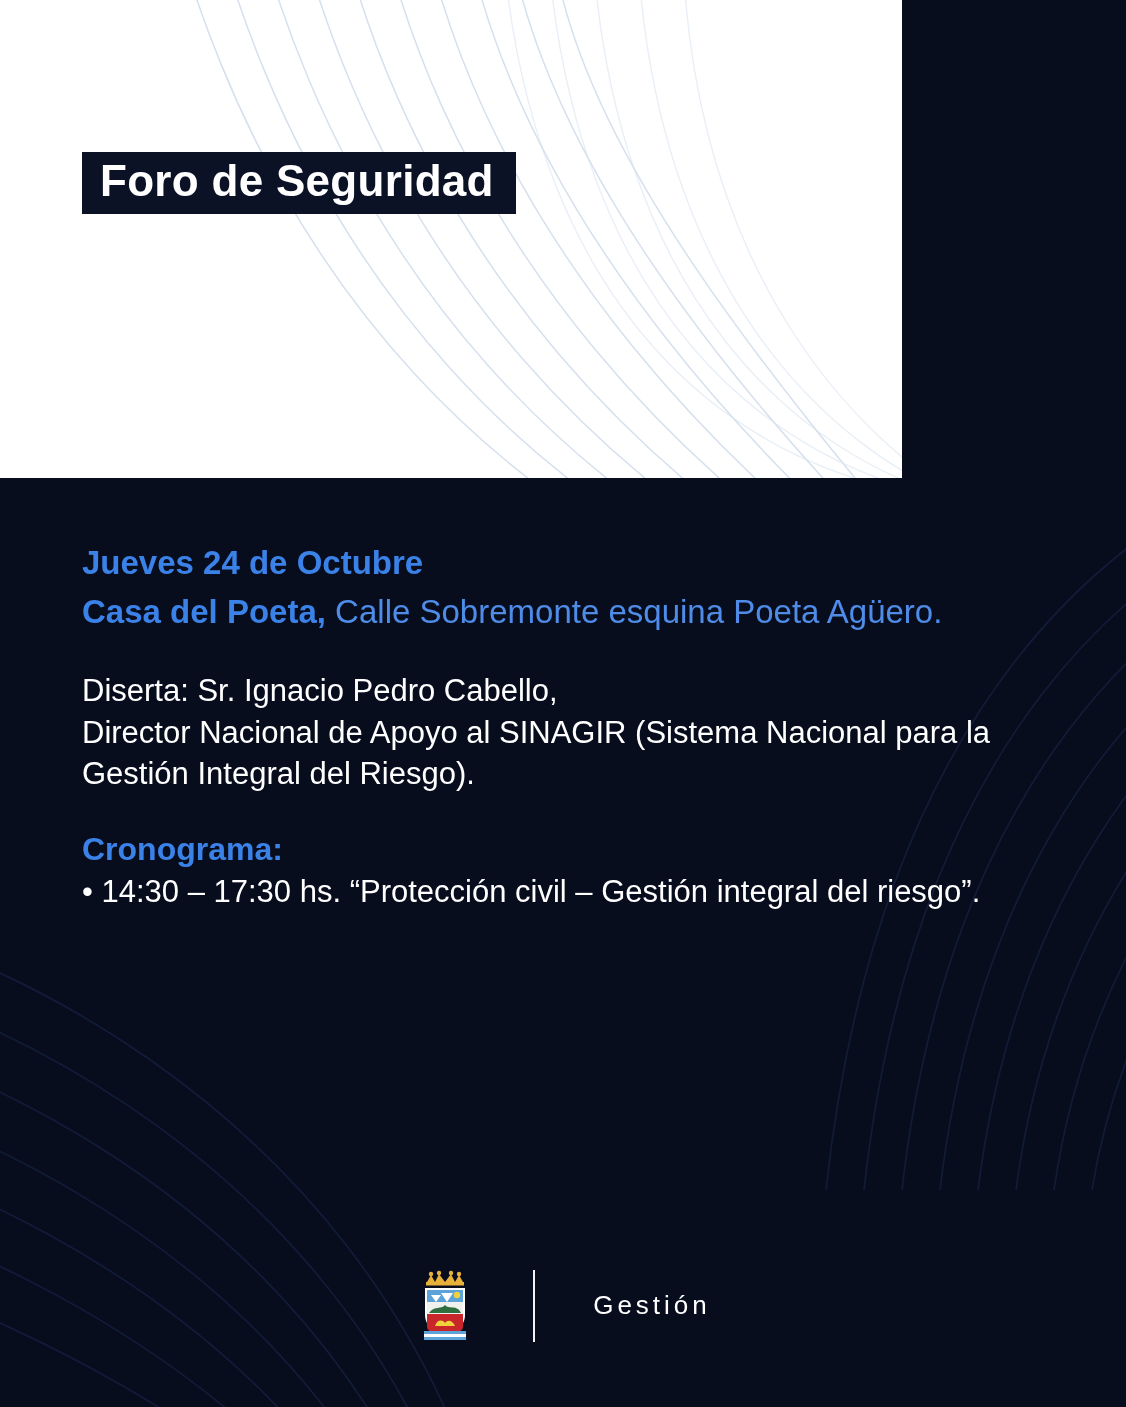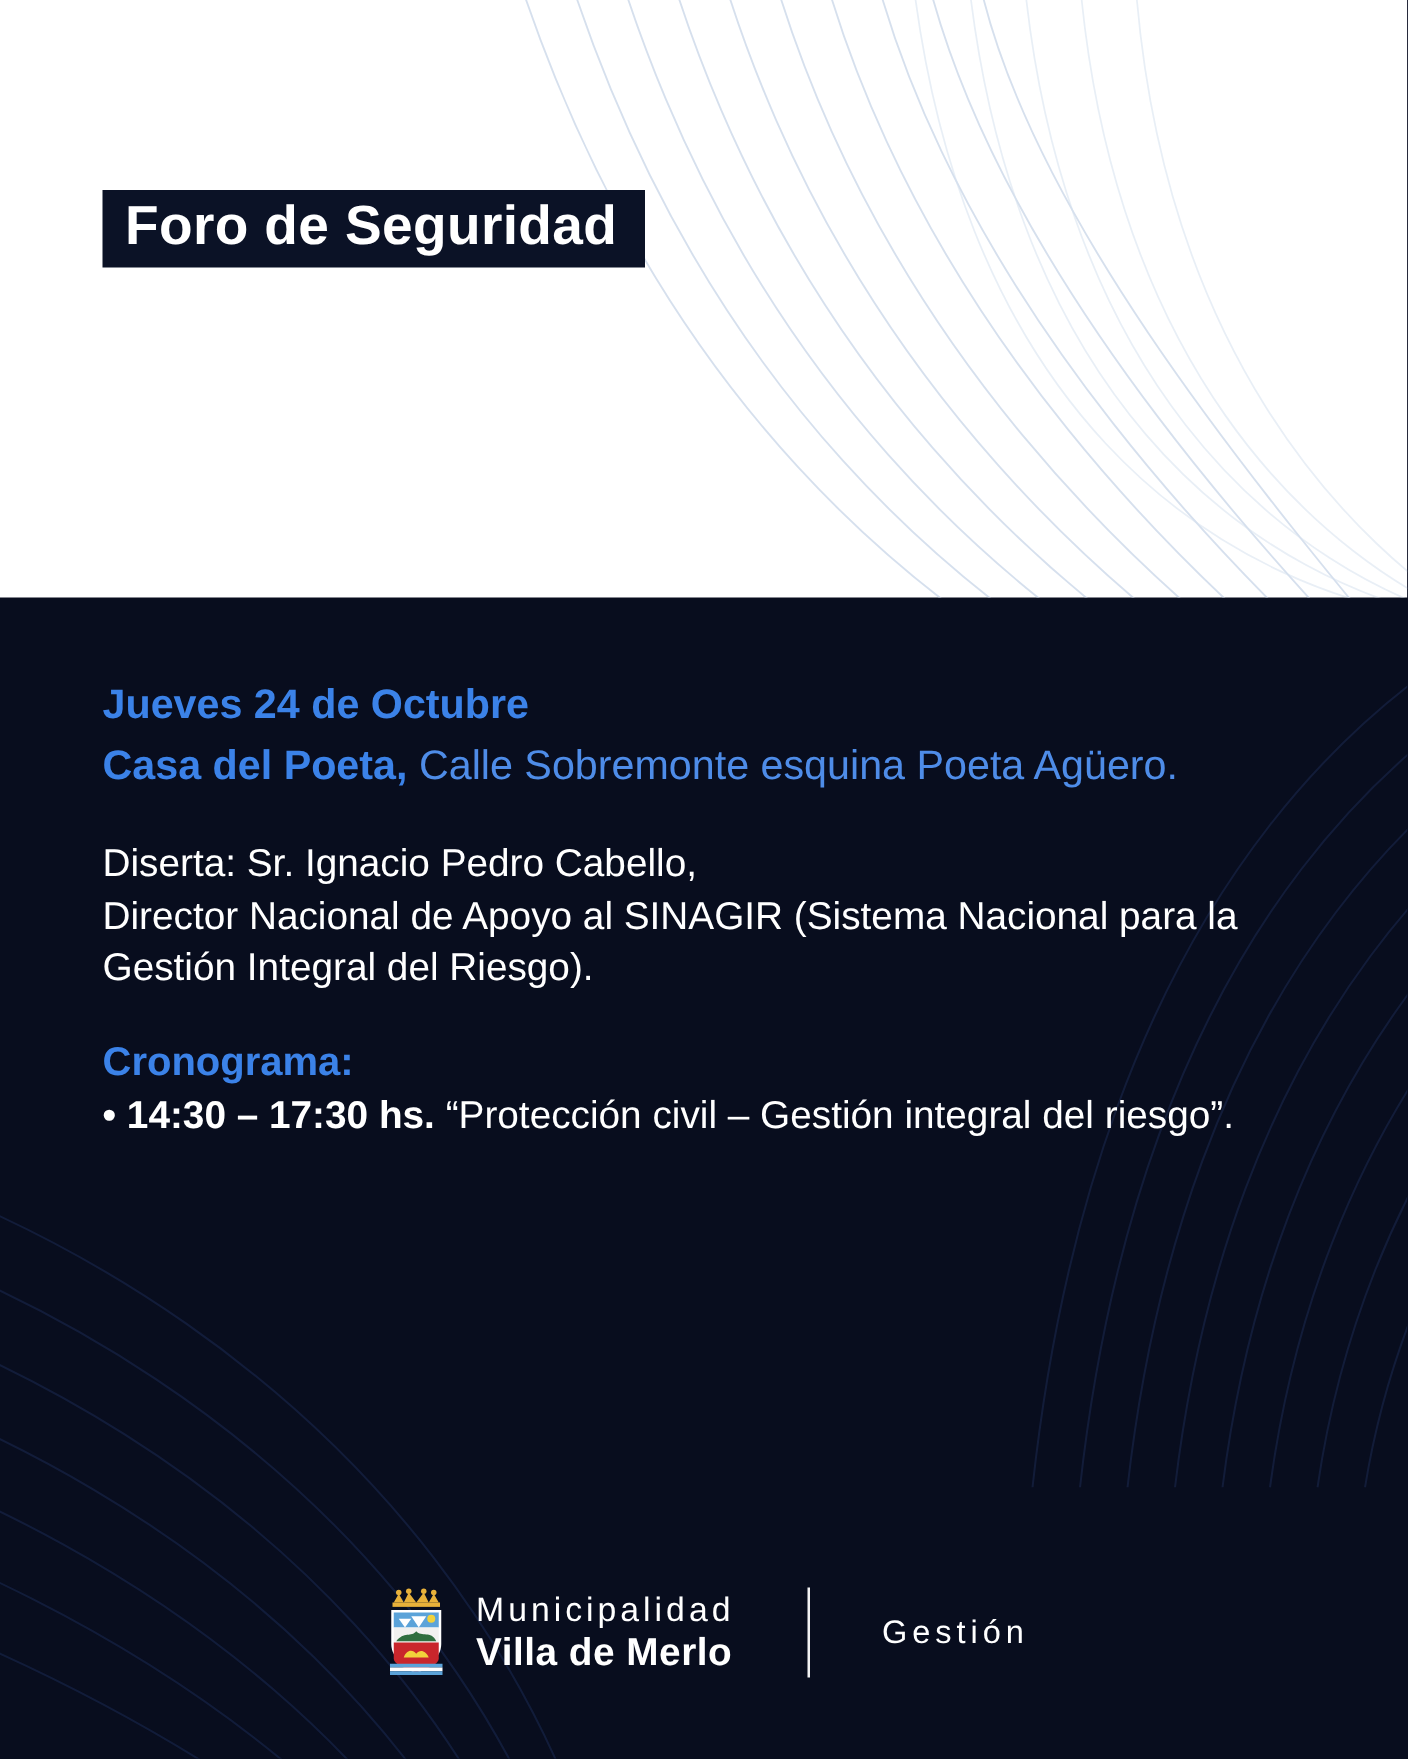--- a/index.html
+++ b/index.html
@@ -12,21 +12,21 @@
   .poster {
     position:relative;
     width:1126px; height:1407px;
     background:#080d1e;
     overflow:hidden;
   }
 
   
   .top-band {
     position:absolute; left:0; top:0;
-    width:1126px; height:478px;
+    width:902px; height:478px;
     background:#ffffff;
     overflow:hidden;
   }
   .top-band .arcs {
     position:absolute; right:-120px; top:-420px;
     width:900px; height:1100px;
     opacity:0.75;
   }
   .top-band .arcs-2 {
     position:absolute; right:-60px; top:-60px;
@@ -106,21 +106,21 @@
     font-size:32px;
     font-weight:bold;
     line-height:1.3;
   }
   .sched-line {
     color:#ffffff;
     font-size:31px;
     line-height:1.36;
     width:920px;
   }
-  .sched-line b { font-weight:bold; }
+  .sched-line b { font-weight:normal; }
 
   .organiza {
     position:absolute; left:100px; top:1030px;
     width:930px;
     text-align:center;
     color:#5f93dd;
     font-size:25px;
     line-height:1.48;
   }
 
@@ -243,24 +243,20 @@
           <path d="M26 24 L32 33 L38 24 Z" fill="#ffffff"></path>
           <circle cx="42" cy="26" r="3.2" fill="#f2d23b"></circle>
           <path d="M12 45 H48 V58 C48 62 40 66 30 69 C20 66 12 62 12 58 Z" fill="#c9262c"></path>
           <path d="M20 57 C22 51 27 50 30 54 C33 50 38 52 40 57 Z" fill="#f2d23b"></path>
 
           <rect x="9" y="62" width="42" height="3" fill="#5ba3d9"></rect>
           <rect x="9" y="65" width="42" height="3" fill="#ffffff"></rect>
           <rect x="9" y="68" width="42" height="3" fill="#5ba3d9"></rect>
         </g>
       </svg>
-      <div class="muni-text">
-        <div class="l1">Municipalidad</div>
-        <div class="l2">Villa de Merlo</div>
-      </div>
     </div>
 
     <div class="divider"></div>
 
     <div class="gestion">
       <div class="l1">Gestión</div>
     </div>
   </div>
 
 </div>

